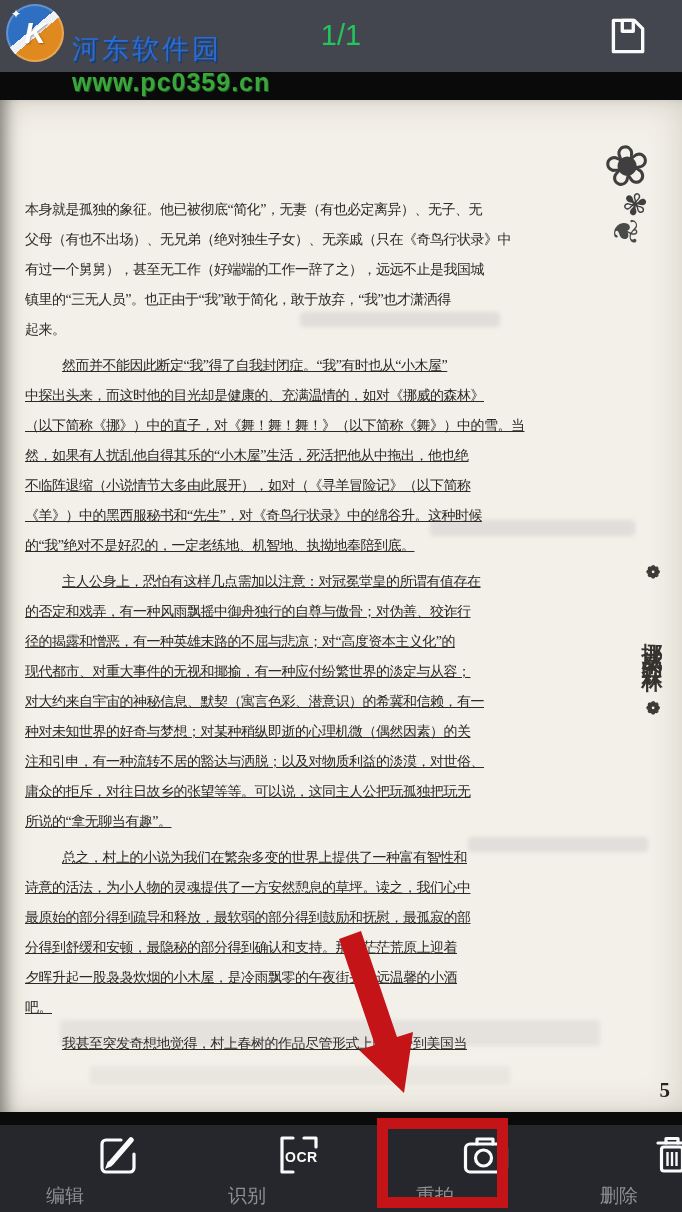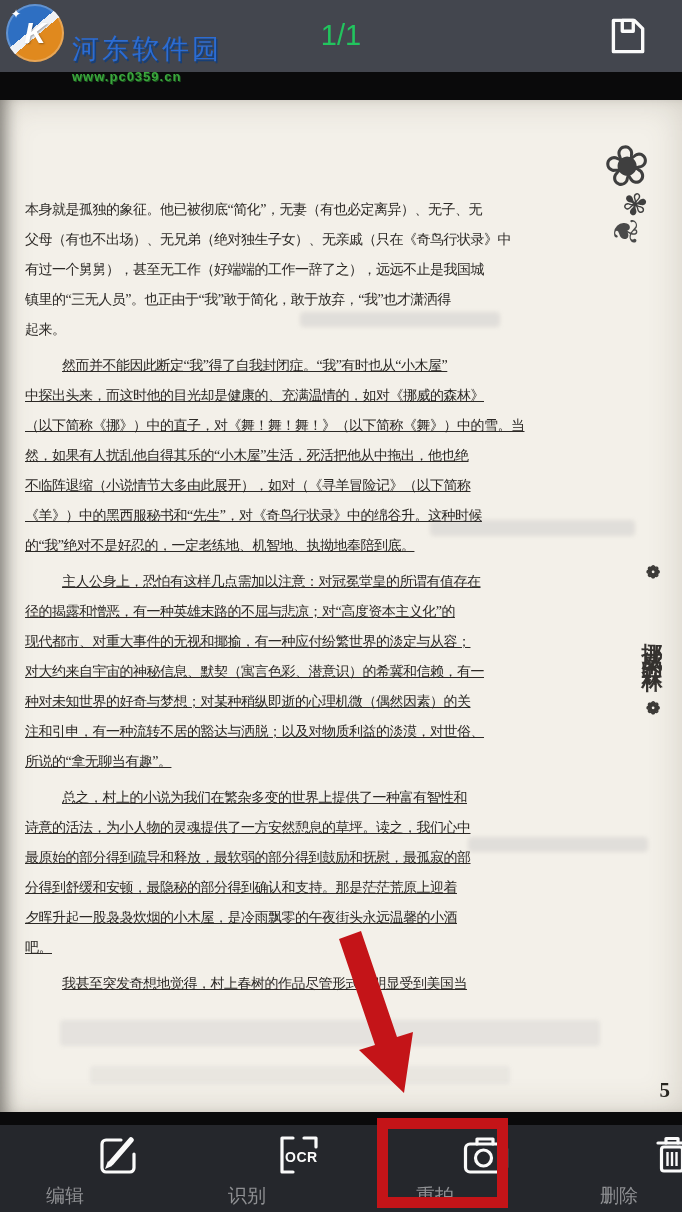--- a/index.html
+++ b/index.html
@@ -13,21 +13,21 @@
   .wm-logo{width:58px;height:58px;border-radius:50%;position:relative;flex:0 0 auto;
            background:linear-gradient(140deg,#2e6fc2 44%,#eef1f5 44%,#eef1f5 54%,#e0891e 54%);
            box-shadow:0 0 0 2px rgba(255,255,255,.25) inset;}
   .wm-logo .star{position:absolute;left:5px;top:3px;color:#fff;font-size:12px;}
   .wm-logo .letter{position:absolute;left:0;top:0;width:100%;height:100%;display:flex;
            align-items:center;justify-content:center;color:#fff;font-weight:bold;
            font-style:italic;font-size:30px;text-shadow:1px 1px 2px rgba(0,0,0,.35);}
   .wm-text{margin-left:8px;line-height:1;}
   .wm-title{font-size:27px;font-weight:normal;color:#2b6cd4;letter-spacing:3px;
             text-shadow:1.5px 1.5px 0 #173f77;margin-top:32px;}
-  .wm-url{margin-top:7px;font-size:13px;font-weight:bold;color:#3aa63c;
+  .wm-url{margin-top:7px;font-size:25px;font-weight:bold;color:#3aa63c;
           text-shadow:1px 1px 0 #1d5a20;letter-spacing:1px;}
   .page-indicator{position:absolute;left:0;right:0;top:19px;text-align:center;
                   color:#22c55e;font-size:29px;}
   .save-btn{position:absolute;right:32px;top:13px;width:46px;height:46px;background:none;
             border:none;padding:0;cursor:pointer;}
 
   
   .viewer{position:absolute;left:0;top:72px;width:682px;height:1053px;background:#0a0a0b;}
   .page{position:absolute;left:0;top:28px;width:682px;height:1012px;background:#f3f0e9;
         overflow:hidden;
@@ -115,25 +115,27 @@
           <div class="line indent">然而并不能因此断定“我”得了自我封闭症。“我”有时也从“小木屋”</div>
           <div class="line">中探出头来，而这时他的目光却是健康的、充满温情的，如对《挪威的森林》</div>
           <div class="line">（以下简称《挪》）中的直子，对《舞！舞！舞！》（以下简称《舞》）中的雪。当</div>
           <div class="line">然，如果有人扰乱他自得其乐的“小木屋”生活，死活把他从中拖出，他也绝</div>
           <div class="line">不临阵退缩（小说情节大多由此展开），如对（《寻羊冒险记》（以下简称</div>
           <div class="line">《羊》）中的黑西服秘书和“先生”，对《奇鸟行状录》中的绵谷升。这种时候</div>
           <div class="line">的“我”绝对不是好忍的，一定老练地、机智地、执拗地奉陪到底。</div>
         </div>
         <div class="para">
           <div class="line indent">主人公身上，恐怕有这样几点需加以注意：对冠冕堂皇的所谓有值存在</div>
+          <div class="line">的否定和戏弄，有一种风雨飘摇中御舟独行的自尊与傲骨；对伪善、狡诈行</div>
           <div class="line">径的揭露和憎恶，有一种英雄末路的不屈与悲凉；对“高度资本主义化”的</div>
           <div class="line">现代都市、对重大事件的无视和揶揄，有一种应付纷繁世界的淡定与从容；</div>
           <div class="line">对大约来自宇宙的神秘信息、默契（寓言色彩、潜意识）的希冀和信赖，有一</div>
           <div class="line">种对未知世界的好奇与梦想；对某种稍纵即逝的心理机微（偶然因素）的关</div>
           <div class="line">注和引申，有一种流转不居的豁达与洒脱；以及对物质利益的淡漠，对世俗、</div>
+          <div class="line">庸众的拒斥，对往日故乡的张望等等。可以说，这同主人公把玩孤独把玩无</div>
           <div class="line">所说的“拿无聊当有趣”。</div>
         </div>
         <div class="para">
           <div class="line indent">总之，村上的小说为我们在繁杂多变的世界上提供了一种富有智性和</div>
           <div class="line">诗意的活法，为小人物的灵魂提供了一方安然憩息的草坪。读之，我们心中</div>
           <div class="line">最原始的部分得到疏导和释放，最软弱的部分得到鼓励和抚慰，最孤寂的部</div>
           <div class="line">分得到舒缓和安顿，最隐秘的部分得到确认和支持。那是茫茫荒原上迎着</div>
           <div class="line">夕晖升起一股袅袅炊烟的小木屋，是冷雨飘零的午夜街头永远温馨的小酒</div>
           <div class="line">吧。</div>
         </div>

